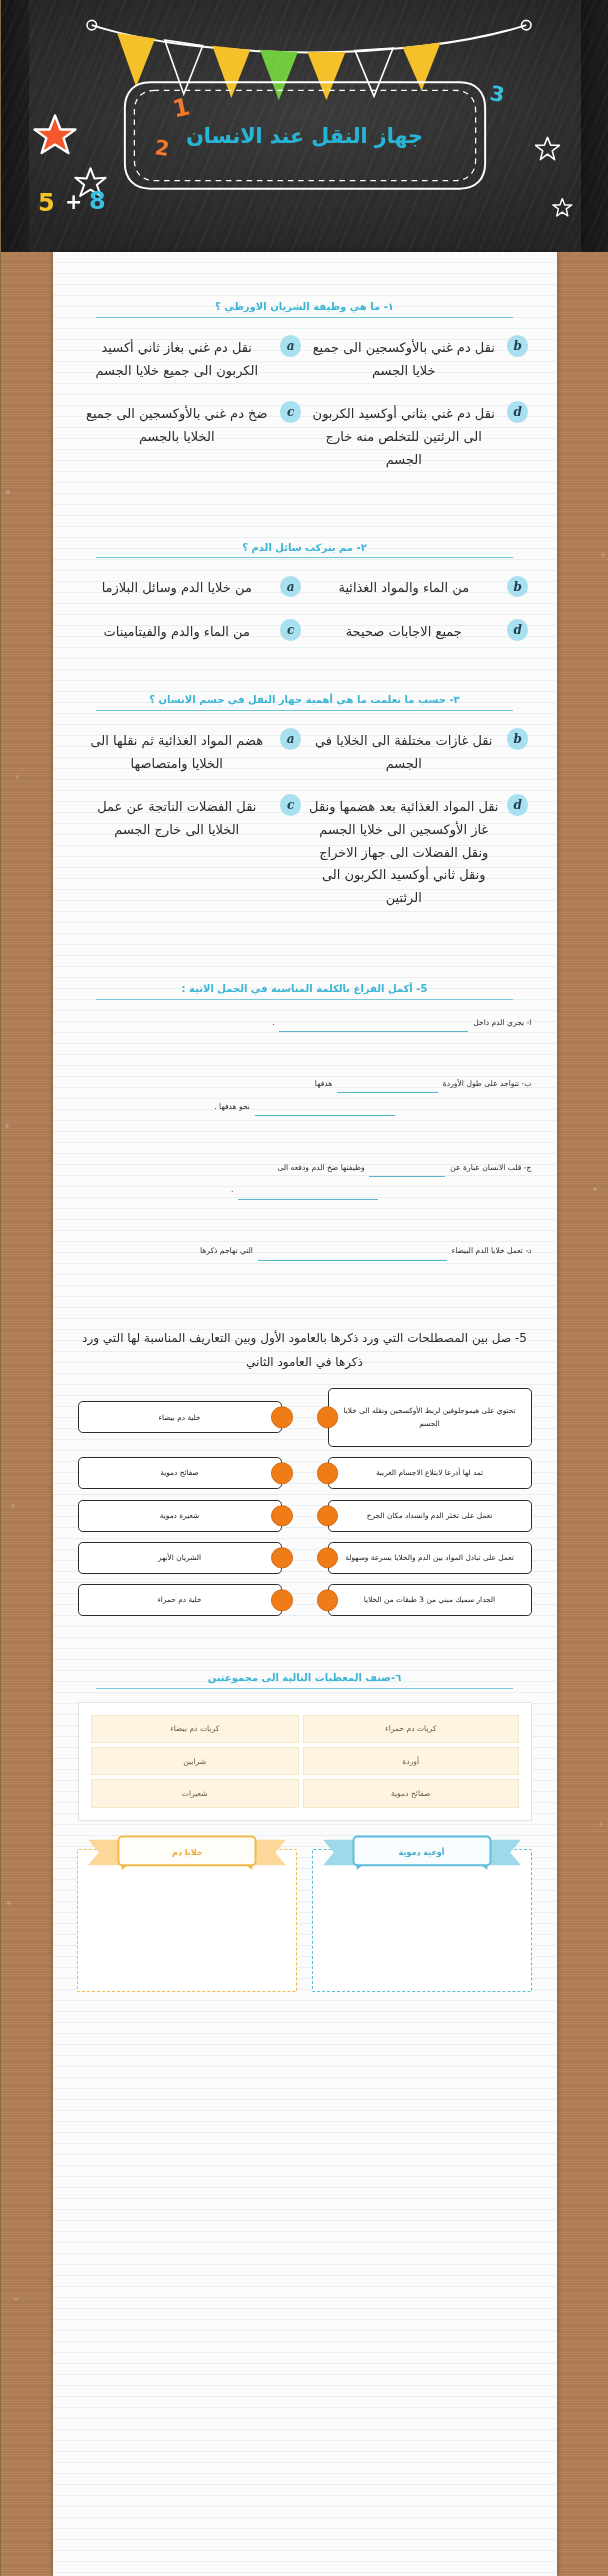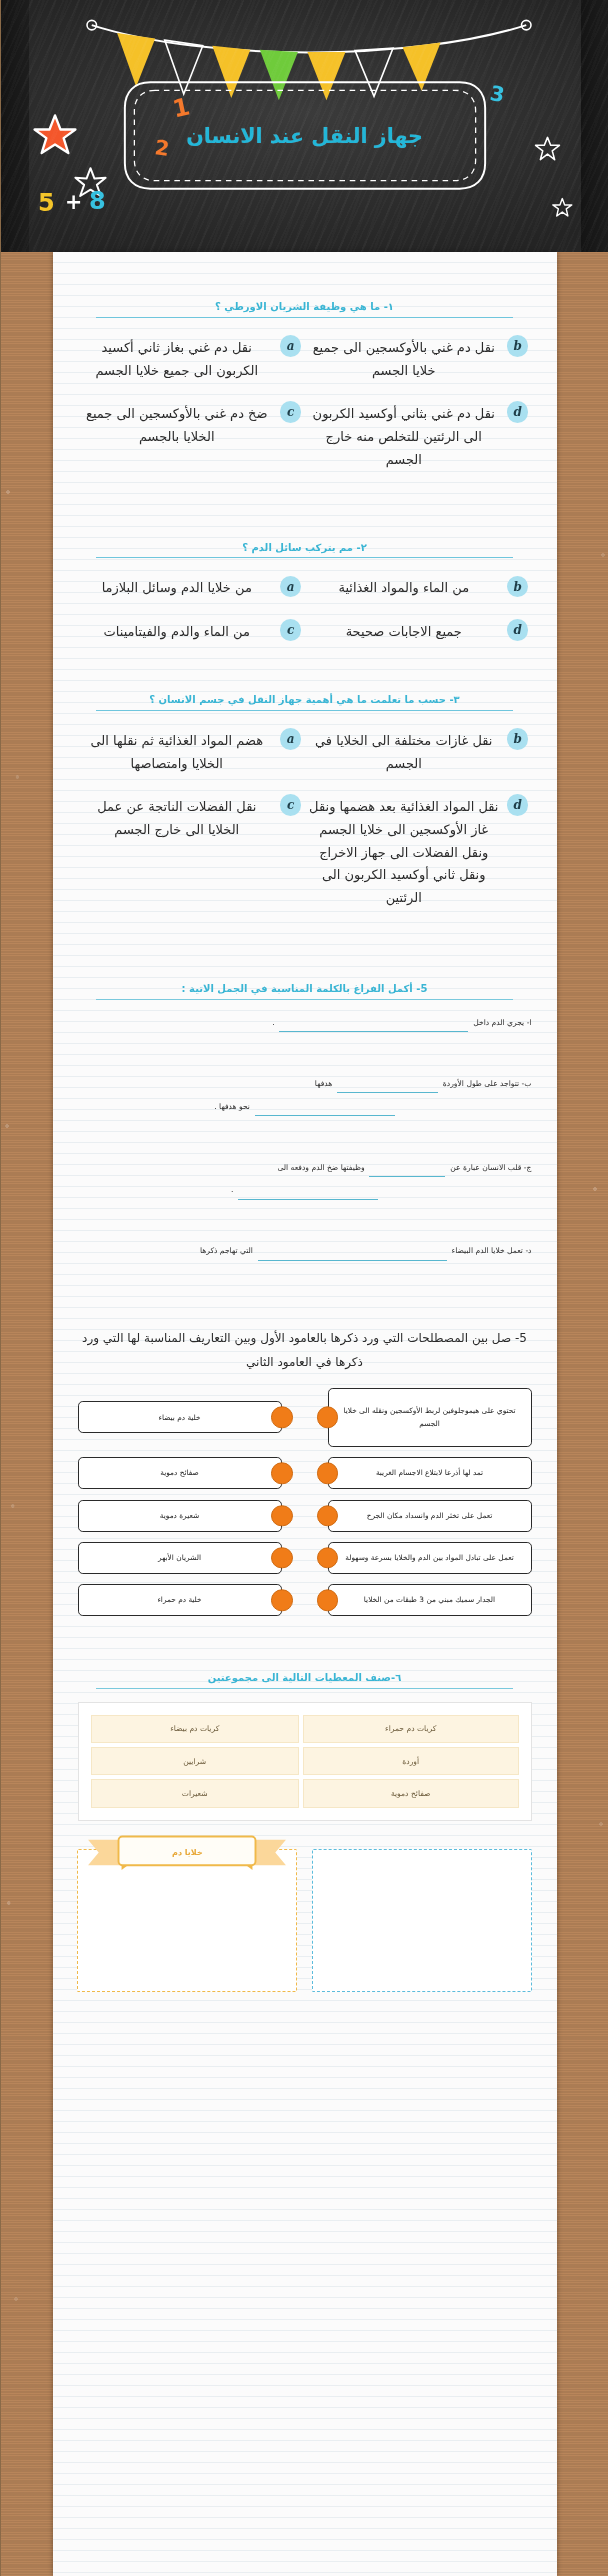--- a/index.html
+++ b/index.html
@@ -576,20 +576,30 @@
             <td>شعيرات</td>
           </tr>
         </tbody>
           </table>
       </div>
     </div>
 
     <div class="ribbon-area">
 
       <div class="ribbon-col">
+        <div class="ribbon blue">
+          <svg viewBox="0 0 260 44" preserveAspectRatio="none">
+            <polygon points="0,6 48,6 48,38 0,38 14,22" fill="#9ed9ea"></polygon>
+            <polygon points="260,6 212,6 212,38 260,38 246,22" fill="#9ed9ea"></polygon>
+            <polygon points="44,34 44,44 58,34" fill="#6cc0da"></polygon>
+            <polygon points="216,34 216,44 202,34" fill="#6cc0da"></polygon>
+            <rect x="40" y="2" width="180" height="36" rx="5" fill="#f7fcfe" stroke="#5cbcdc" stroke-width="2.5"></rect>
+          </svg>
+          <span>أوعية دموية</span>
+        </div>
         <div class="ribbon-body blue"></div>
       </div>
 
       <div class="ribbon-col">
         <div class="ribbon">
           <svg viewBox="0 0 260 44" preserveAspectRatio="none">
             <polygon points="0,6 48,6 48,38 0,38 14,22" fill="#fbd79a"></polygon>
             <polygon points="260,6 212,6 212,38 260,38 246,22" fill="#fbd79a"></polygon>
             <polygon points="44,34 44,44 58,34" fill="#f0b94a"></polygon>
             <polygon points="216,34 216,44 202,34" fill="#f0b94a"></polygon>

